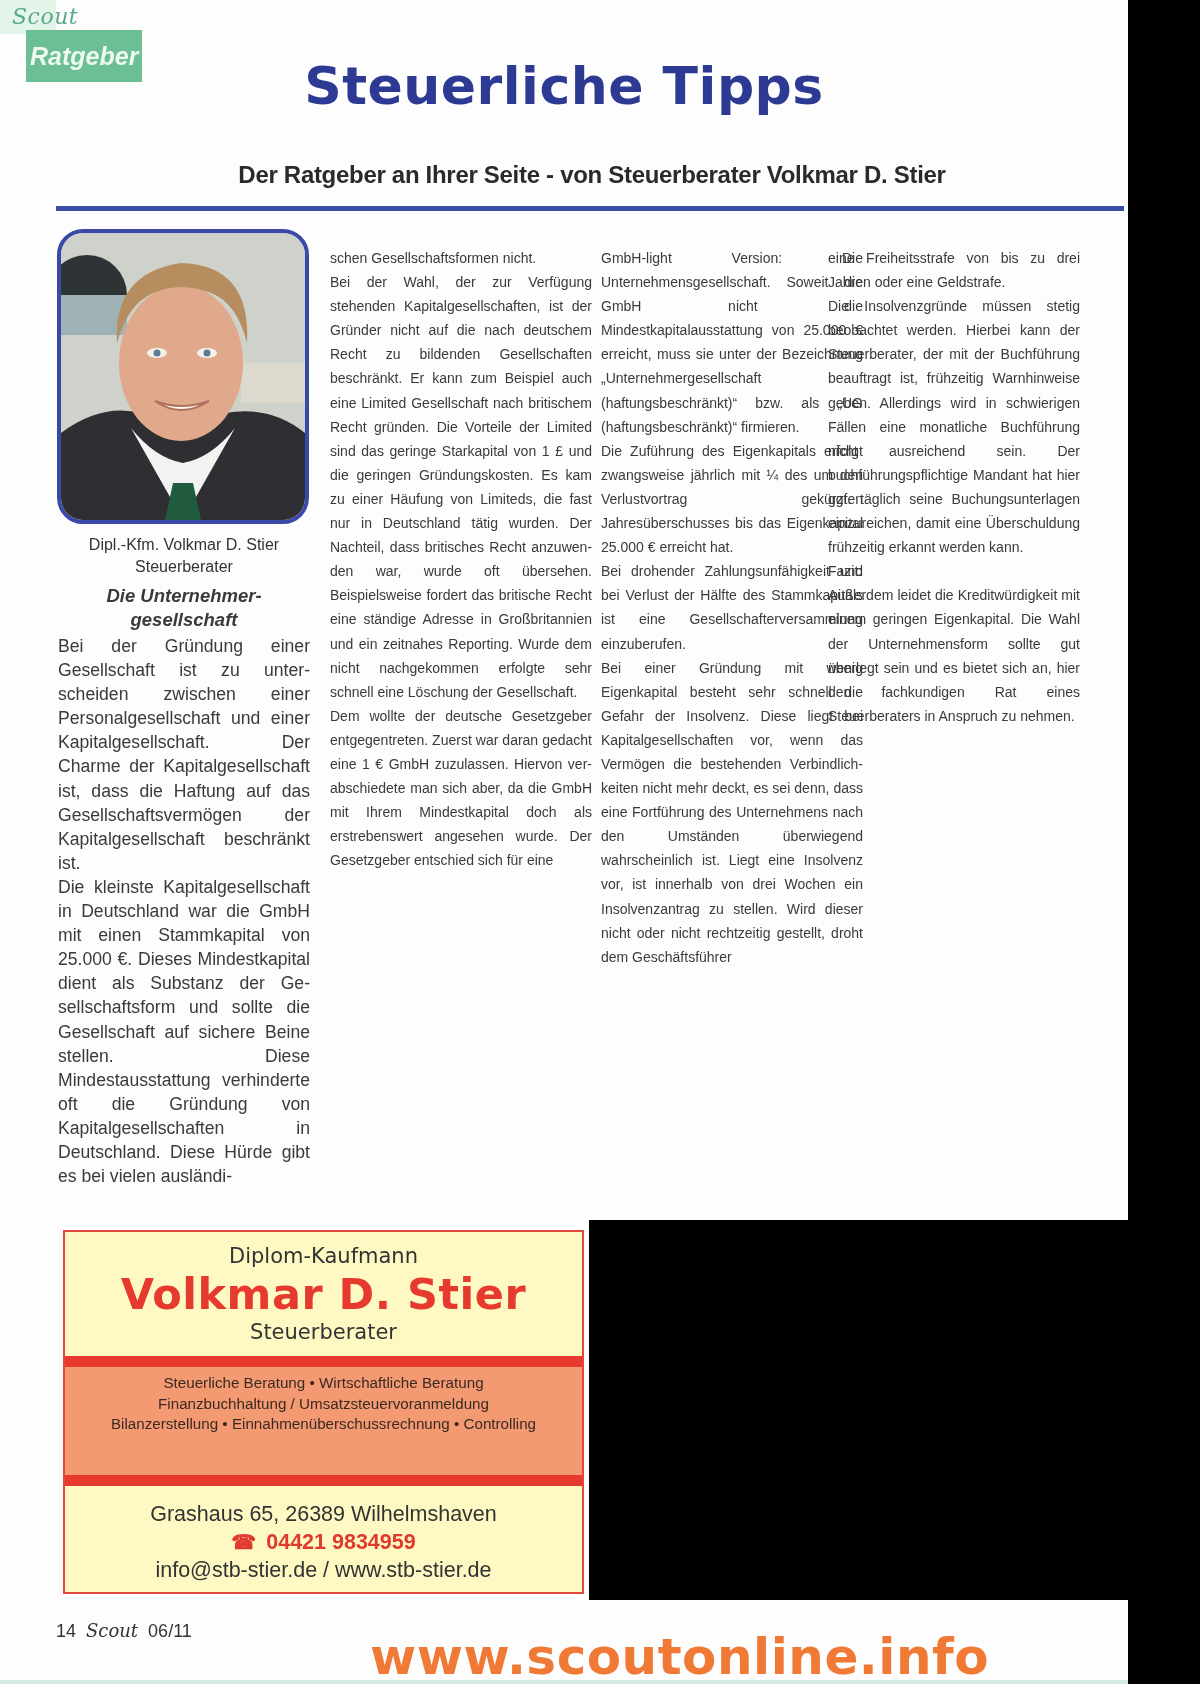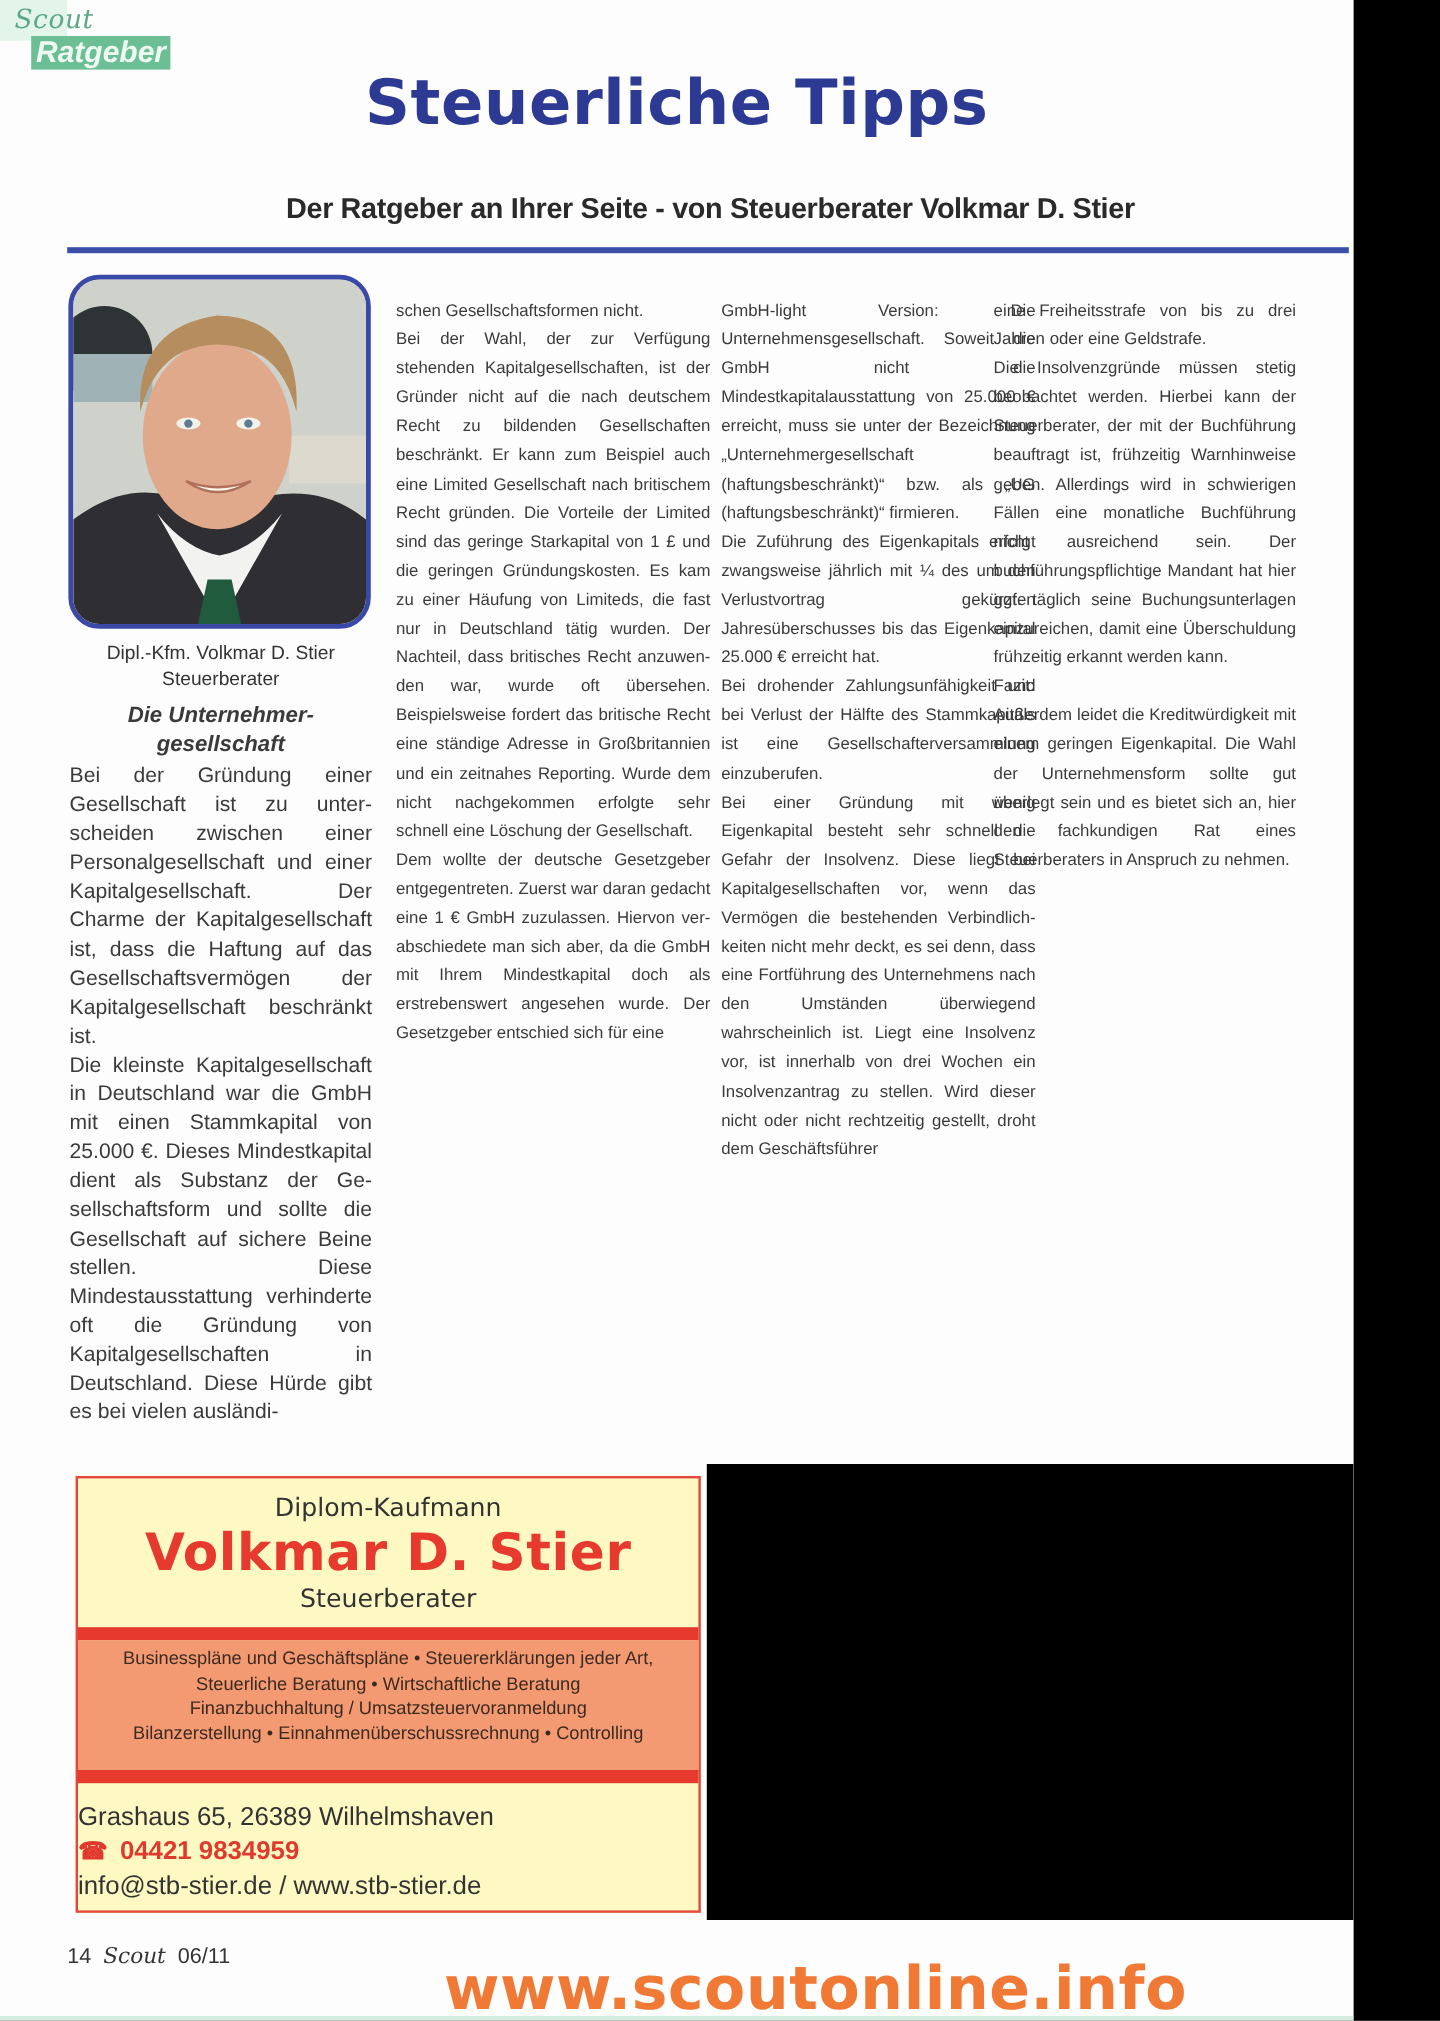--- a/index.html
+++ b/index.html
@@ -15,21 +15,21 @@
   .corner-tint {
     position: absolute; left: 0; top: 0; width: 56px; height: 34px; background: #e3f4e8;
   }
   .brand-scout {
     position: absolute; left: 12px; top: 4px;
     font-family: "DejaVu Serif", serif; font-style: italic;
     font-size: 22px; color: #5aa886; letter-spacing: 0.5px;
   }
   .brand-ratgeber {
     position: absolute; left: 26px; top: 30px; height: 28px; line-height: 28px;
-    padding: 0 4px; background: #6cbf94; color: #eef9f2;
+    padding: 12px 4px; background: #6cbf94; color: #eef9f2;
     font-style: italic; font-weight: bold; font-size: 25px;
   }
   .title {
     position: absolute; left: 0; top: 56px; width: 1128px; text-align: center;
     color: #2d3a93; font-weight: bold; font-size: 52px; letter-spacing: 0.5px;
     font-family: "DejaVu Sans", sans-serif;
   }
   .subtitle {
     position: absolute; left: 56px; width: 1072px; text-align: center;
     color: #2a2a2a; font-weight: bold; font-size: 24px; letter-spacing: -0.3px;
@@ -78,21 +78,21 @@
   .ad-name {
     font-size: 43px; font-weight: bold; color: #e63a2e; line-height: 52px; letter-spacing: 0.5px;
     font-family: "DejaVu Sans", sans-serif;
   }
   .ad-role { font-size: 21px; color: #333; font-family: "DejaVu Sans", sans-serif; line-height: 24px; }
   .ad-red-band { height: 11px; background: #e63a2e; }
   .ad-services {
     height: 108px; background: #f49a72; text-align: center;
     font-size: 15.2px; line-height: 20.5px; color: #3a2a22; padding-top: 6px; box-sizing: border-box;
   }
-  .ad-contact { padding-top: 14px; }
+  .ad-contact { text-align: center; padding-top: 14px; }
   .ad-address { font-size: 21.5px; color: #333; line-height: 28px; }
   .ad-phone { font-size: 21.5px; color: #e03a2e; font-weight: bold; line-height: 28px; }
   .ad-phone .phone-icon { font-size: 20px; margin-right: 10px; }
   .ad-web { font-size: 21.5px; color: #333; line-height: 28px; }
   .black-block {
     position: absolute; left: 589px; top: 1220px; width: 539px; height: 380px; background: #000;
   }
   .footer-page {
     position: absolute; left: 56px; top: 1620px; font-size: 18px; color: #333;
   }
@@ -173,21 +173,20 @@
   </div>
 
   <div class="ad">
     <div class="ad-top">
       <div class="ad-diplom">Diplom-Kaufmann</div>
       <div class="ad-name">Volkmar D. Stier</div>
       <div class="ad-role">Steuerberater</div>
     </div>
     <div class="ad-red-band"></div>
     <div class="ad-services">
-      <div>Businesspläne und Geschäftspläne • Steuererklärungen jeder Art,</div>
       <div>Steuerliche Beratung • Wirtschaftliche Beratung</div>
       <div>Finanzbuchhaltung / Umsatzsteuervoranmeldung</div>
       <div>Bilanzerstellung • Einnahmenüberschussrechnung • Controlling</div>
     </div>
     <div class="ad-red-band"></div>
     <div class="ad-contact">
       <div class="ad-address">Grashaus 65, 26389 Wilhelmshaven</div>
       <div class="ad-phone">
         <span class="phone-icon">☎</span><span>04421 9834959</span>
       </div>

